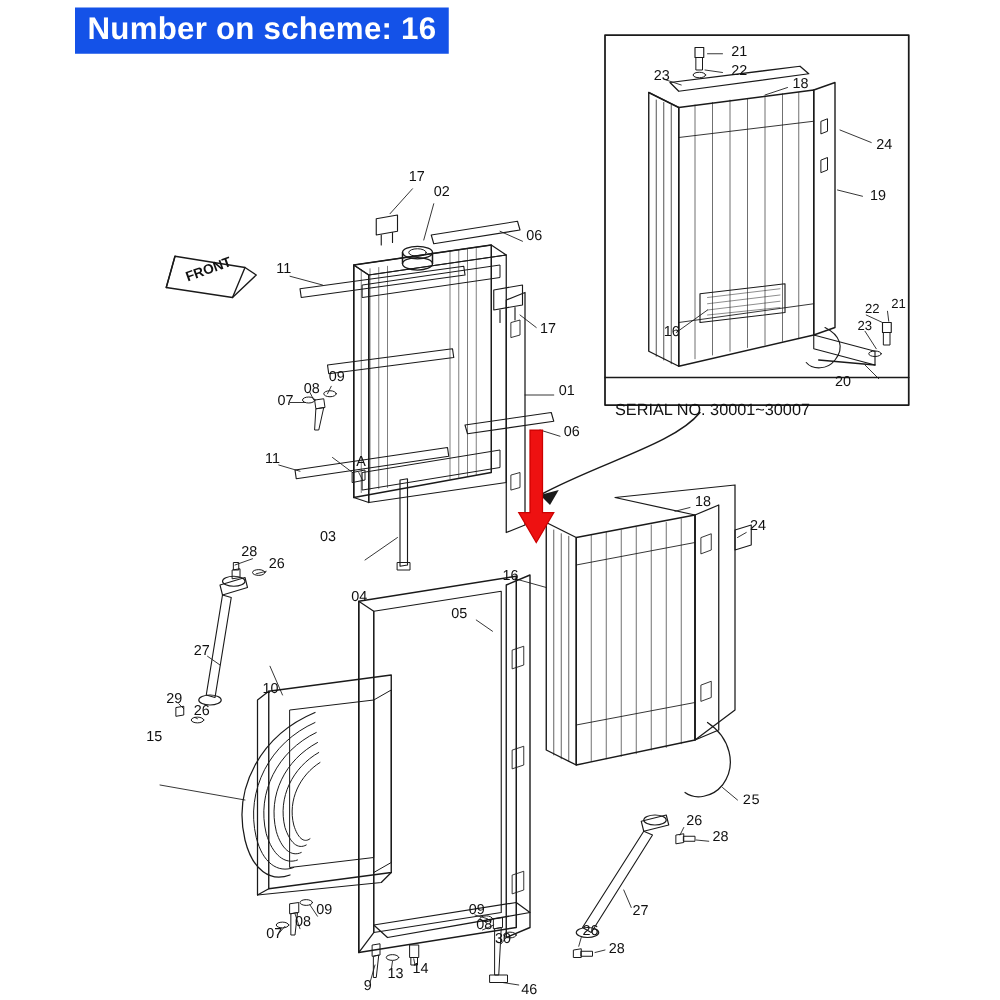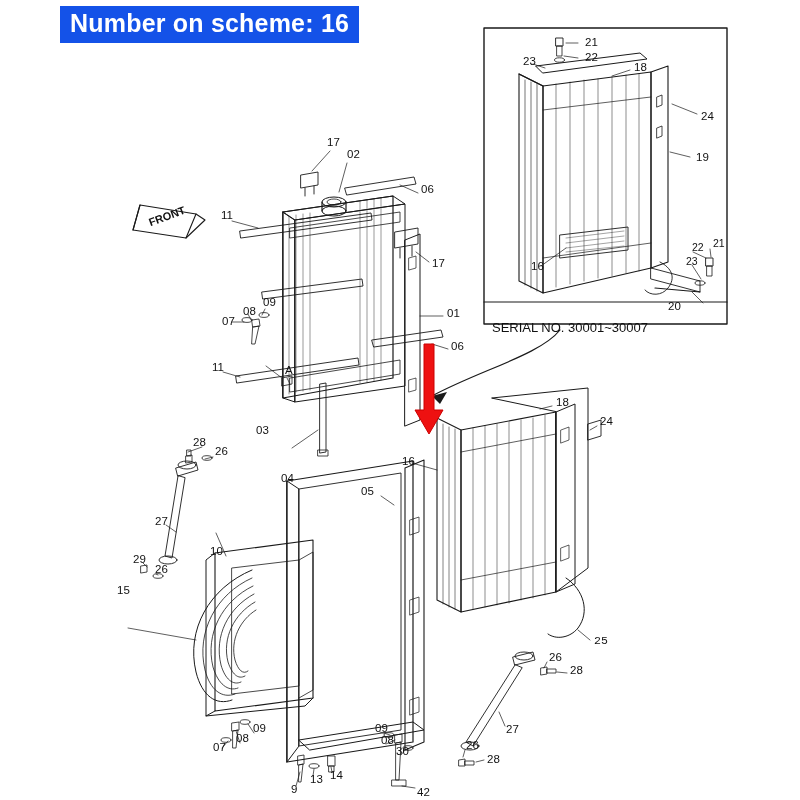--- a/index.html
+++ b/index.html
@@ -340,21 +340,21 @@
   <div class="lbl" style="left:487px; top:753px;">28</div>
   <div class="lbl" style="left:213px; top:741px;">07</div>
   <div class="lbl" style="left:236px; top:732px;">08</div>
   <div class="lbl" style="left:253px; top:722px;">09</div>
   <div class="lbl" style="left:291px; top:783px;">9</div>
   <div class="lbl" style="left:310px; top:773px;">13</div>
   <div class="lbl" style="left:330px; top:769px;text-align:center;">14</div>
   <div class="lbl" style="left:375px; top:722px;">09</div>
   <div class="lbl" style="left:381px; top:734px;">08</div>
   <div class="lbl" style="left:396px; top:745px;">30</div>
-  <div class="lbl" style="left:417px; top:786px;">42</div>
+  <div class="lbl" style="left:417px; top:786px;">46</div>
 
   <div class="lbl" style="left:585px; top:36px;">21</div>
   <div class="lbl" style="left:585px; top:51px;">22</div>
   <div class="lbl" style="left:523px; top:55px;">23</div>
   <div class="lbl" style="left:634px; top:61px;">18</div>
   <div class="lbl" style="left:701px; top:110px;">24</div>
   <div class="lbl" style="left:696px; top:151px;">19</div>
   <div class="lbl" style="left:531px; top:260px;">16</div>
   <div class="lbl small" style="left:692px; top:241px;">22</div>
   <div class="lbl small" style="left:713px; top:237px;">21</div>

